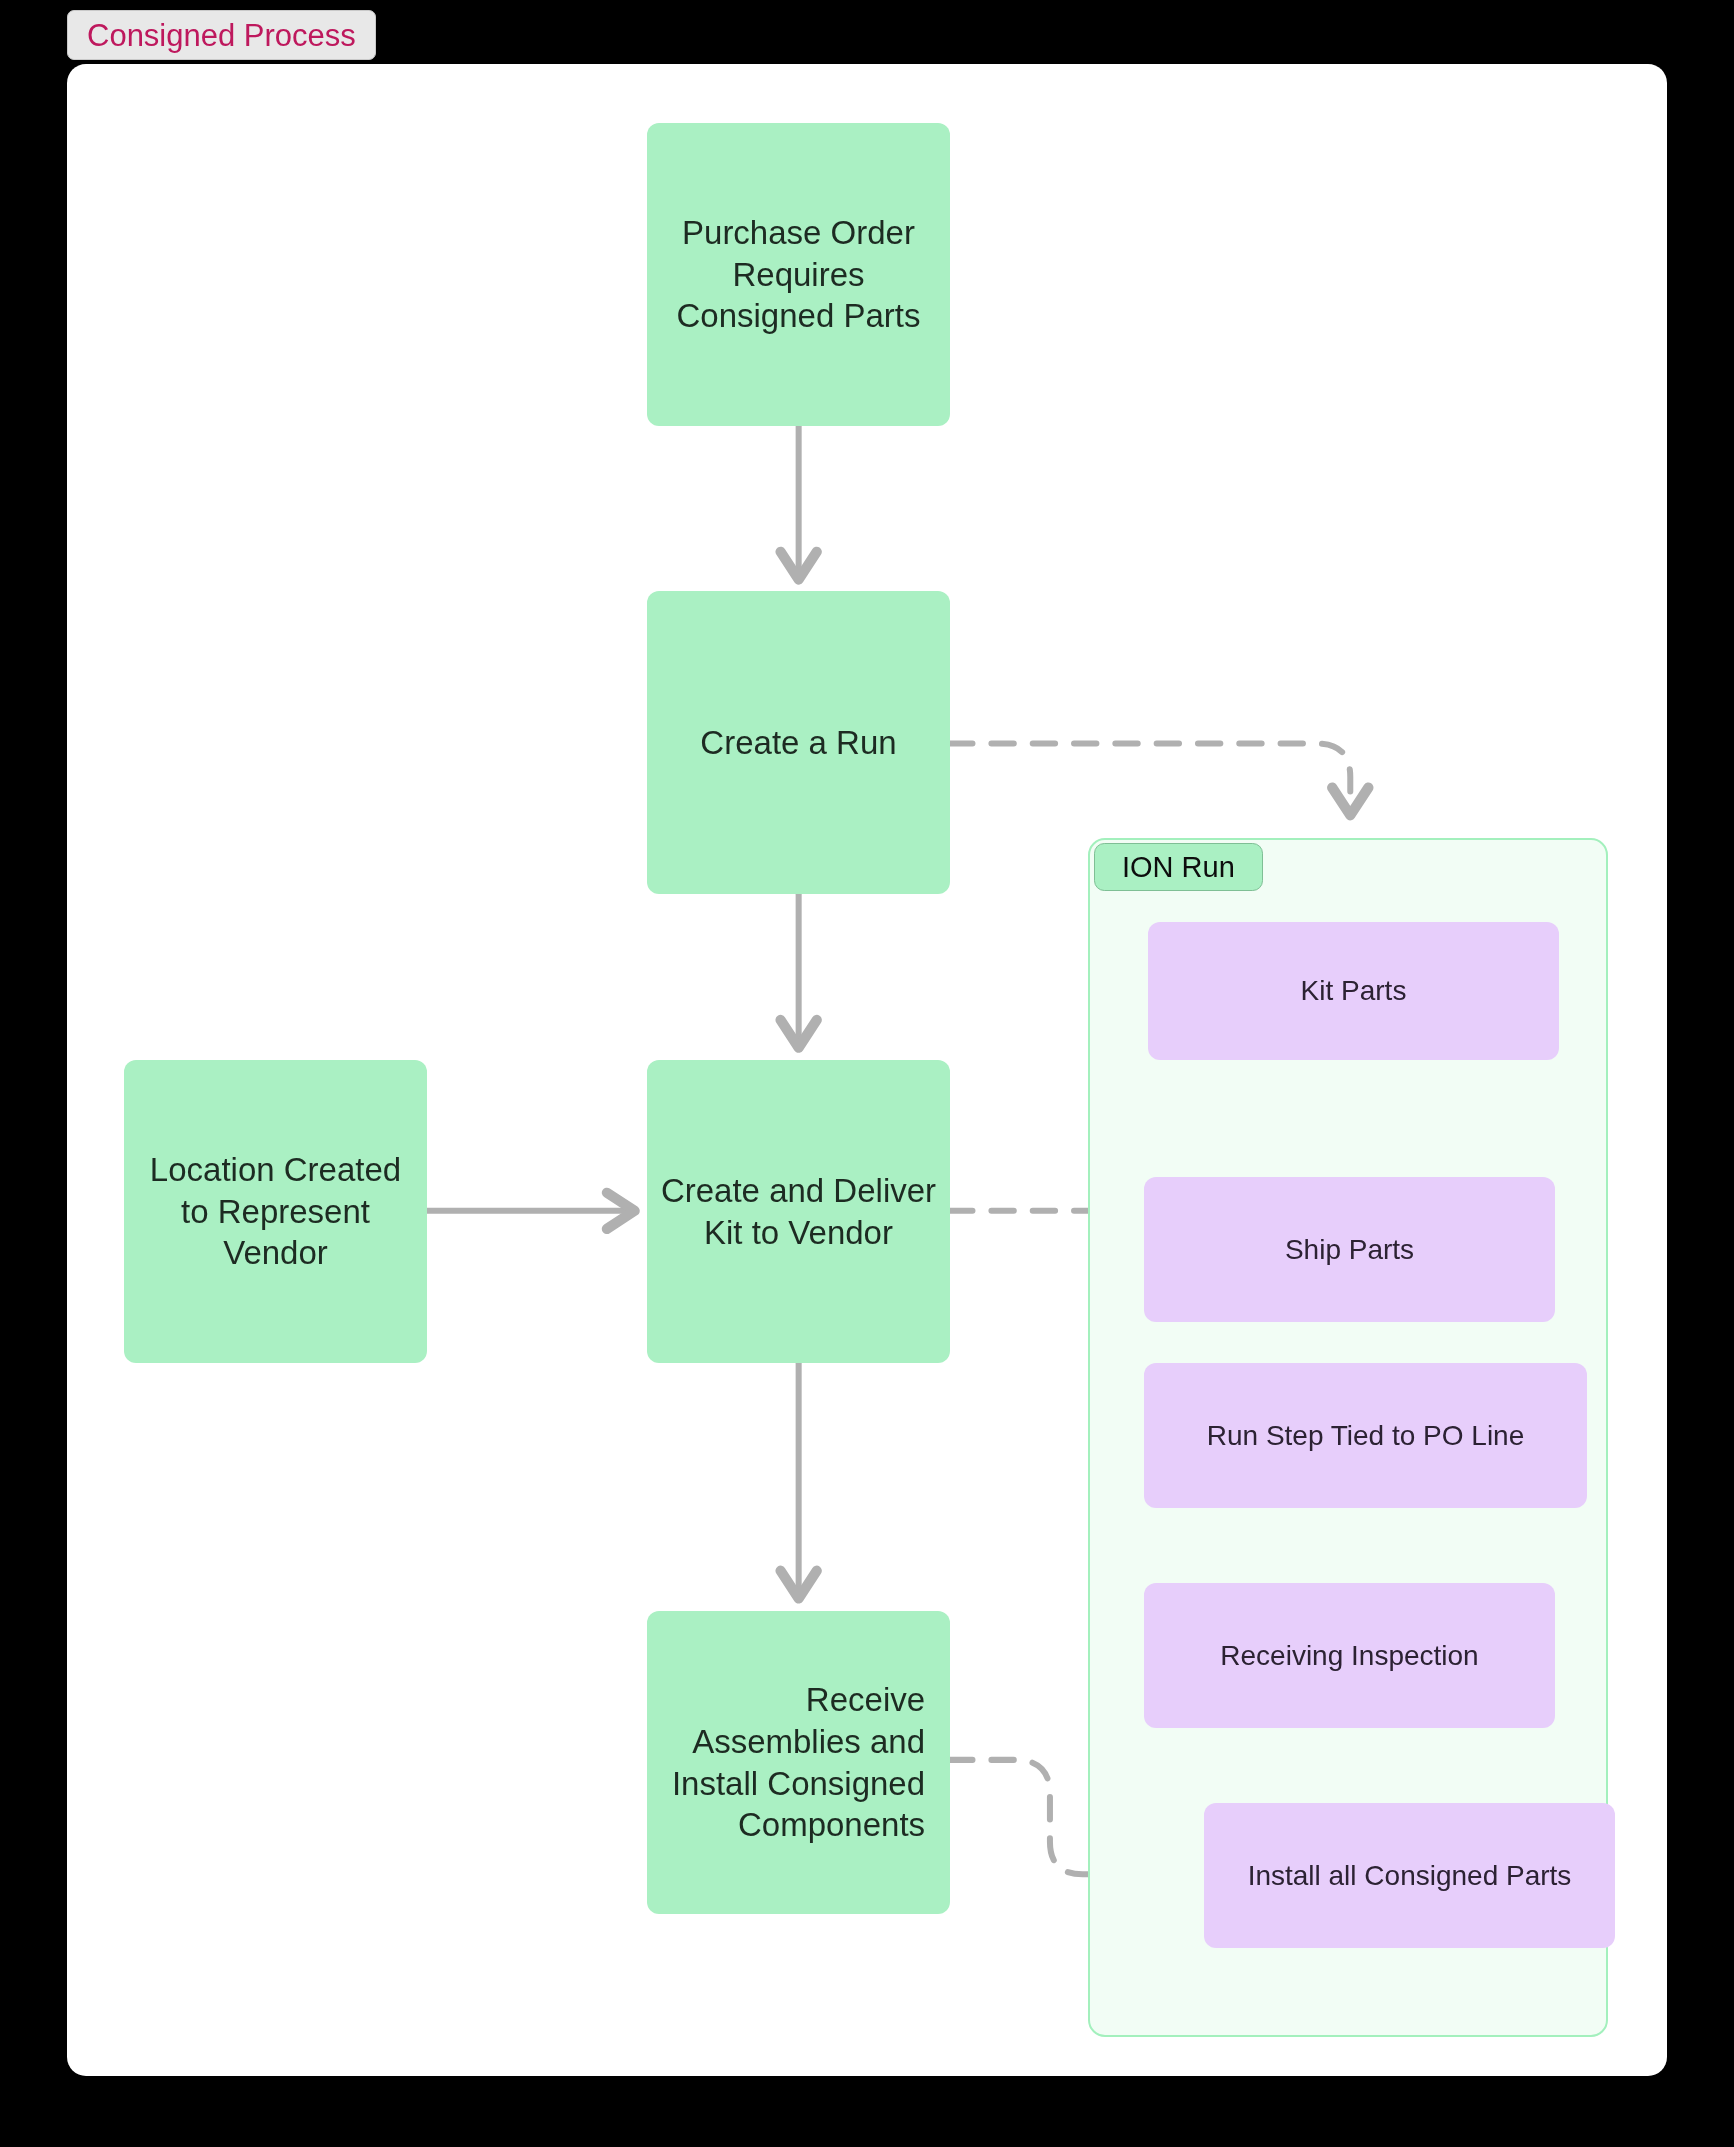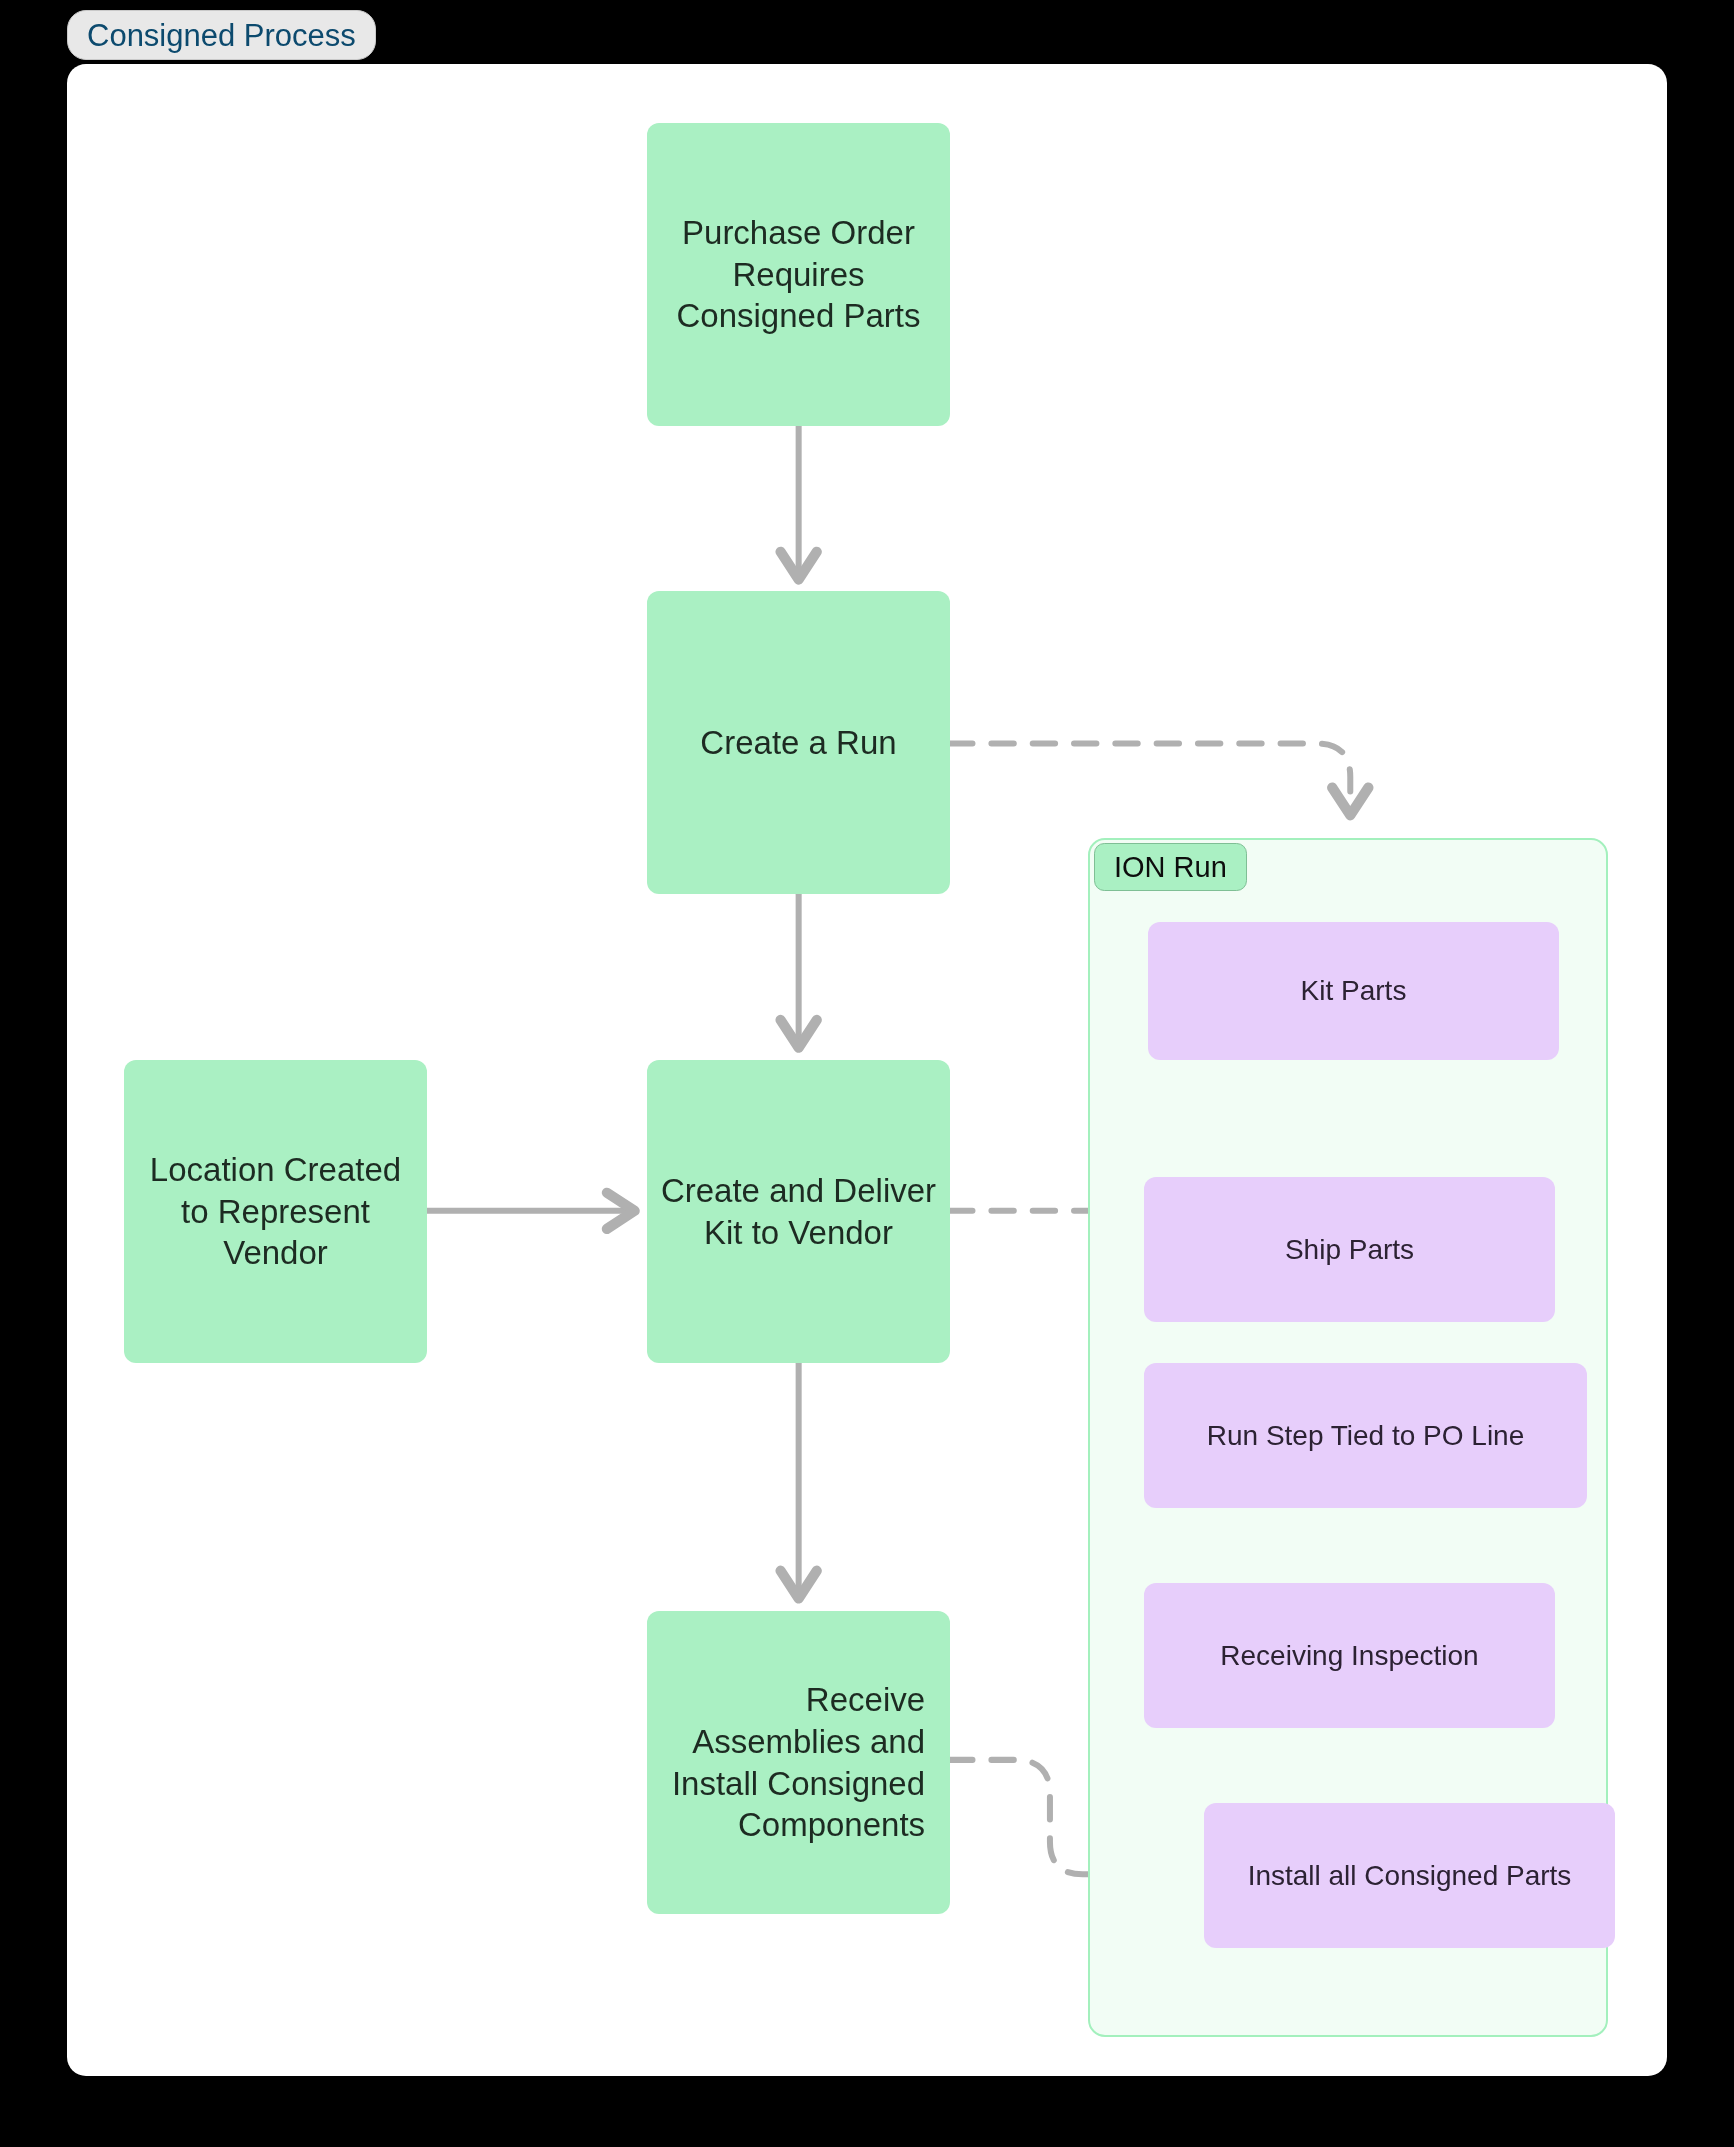--- a/index.html
+++ b/index.html
@@ -18,23 +18,23 @@
   
   #diagram-title {
     position: absolute;
     left: 67px;
     top: 9.5px;
     height: 50px;
     line-height: 50px;
     padding: 0 19px;
     background: #e8e8e8;
     border: 0.9px solid #c9c9c9;
-    border-radius: 19px;
+    border-radius: 7px;
     font-size: 31px;
-    color: #0c4a6e;
+    color: #be185d;
     white-space: nowrap;
     box-sizing: border-box;
   }
 
   
   #diagram-card {
     position: absolute;
     left: 67px;
     top: 64px;
     width: 1600px;
@@ -64,21 +64,21 @@
     border: 2.6px solid #a3f0bd;
     border-radius: 17px;
     box-sizing: border-box;
   }
   #cluster-ion-run-label {
     position: absolute;
     left: 1094px;
     top: 843px;
     height: 48px;
     line-height: 46px;
-    padding: 0 19px;
+    padding: 0 27px;
     background: #aaf0c3;
     border: 0.9px solid #7fbf95;
     border-radius: 10.3px;
     font-size: 29px;
     color: #0d0d0d;
     white-space: nowrap;
     box-sizing: border-box;
   }
 
   

